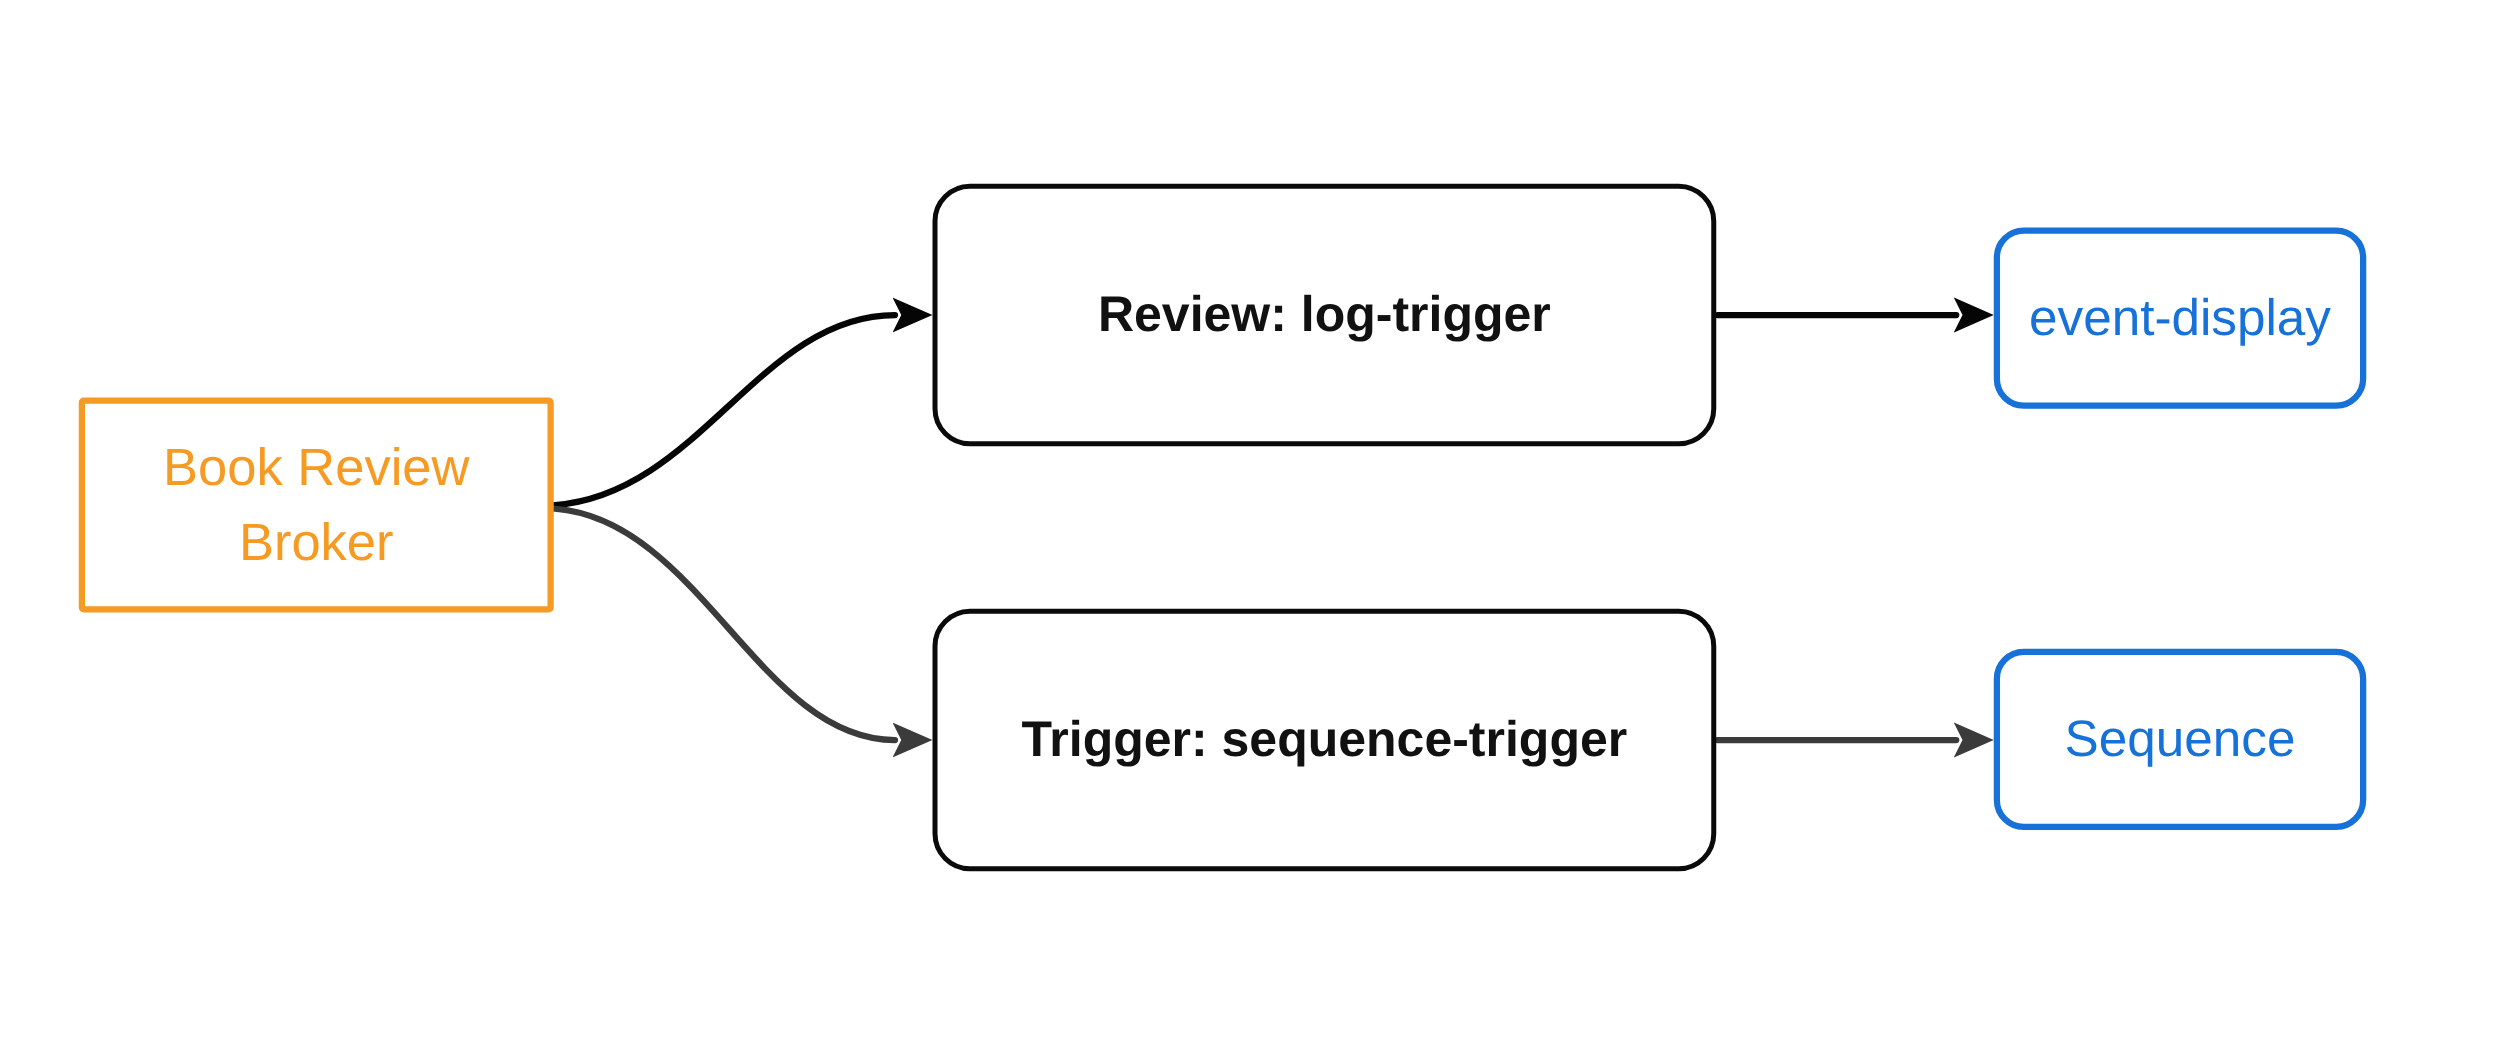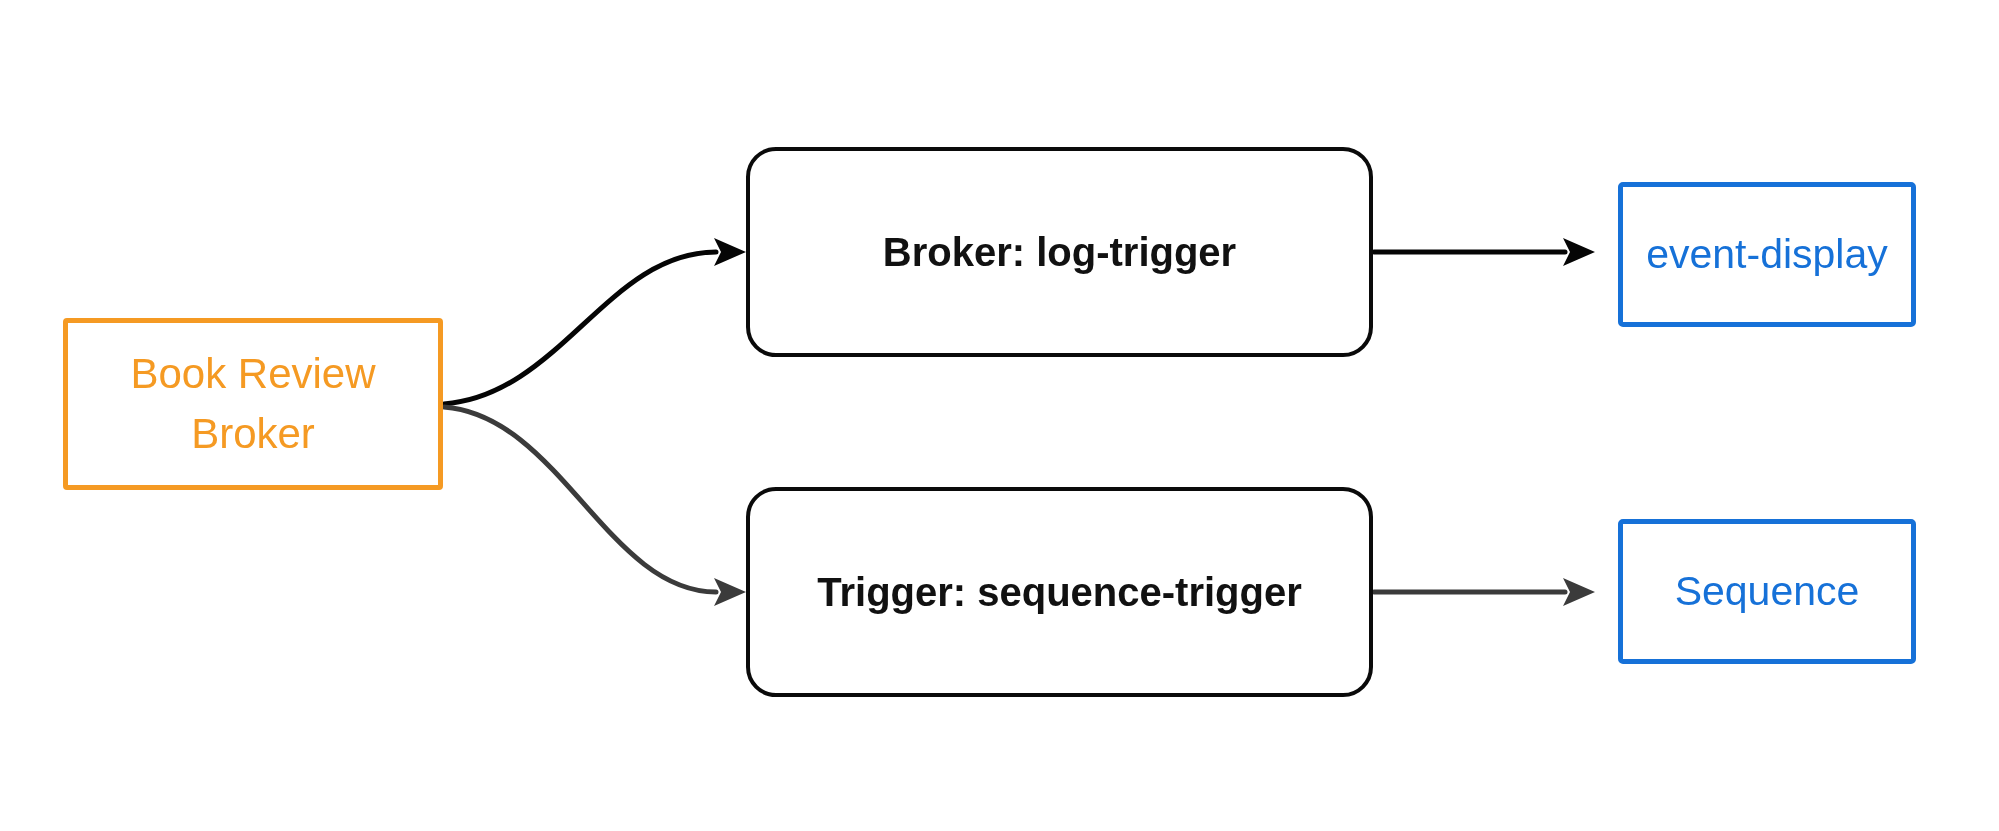--- a/index.html
+++ b/index.html
@@ -65,24 +65,23 @@
     line-height: 57px;
   }
   .trigger-1 { top: 147px; }
   .trigger-2 { top: 487px; gap: 13px; }
   .trigger .trigger-title { font-weight: bold; }
   .sink {
     left: 1595px;
     width: 298px;
     height: 145px;
     border: 5px solid var(--sink-accent, #1671d8);
-    border-radius: 5px;
+    border-radius: 24px;
     color: var(--sink-accent, #1671d8);
     font-size: 41px;
-    margin-left: 23px;
   }
   .sink-1 { top: 182px; }
   .sink-2 { top: 519px; }
 </style>
 </head>
 <body>
 
 <div class="stage">
 
   <svg class="edges" viewBox="0 0 1999 831" xmlns="http://www.w3.org/2000/svg">
@@ -98,21 +97,21 @@
     <path class="edge edge-secondary" d="M 444 407 C 560 416, 608 592, 716 592" marker-end="url(#arrow-secondary)"></path>
     <path class="edge edge-primary" d="M 1374 252 H 1565" marker-end="url(#arrow-primary)"></path>
     <path class="edge edge-secondary" d="M 1374 592 H 1565" marker-end="url(#arrow-secondary)"></path>
   </svg>
 
   <div class="node broker">
     <div>Book Review Broker</div>
   </div>
 
   <div class="node trigger trigger-1">
-    <div class="trigger-title">Broker: log-trigger</div>
+    <div class="trigger-title">Review: log-trigger</div>
   </div>
 
   <div class="node trigger trigger-2">
     <div class="trigger-title">Trigger: sequence-trigger</div>
   </div>
 
   <div class="node sink sink-1">
     <div>event-display</div>
   </div>
 

